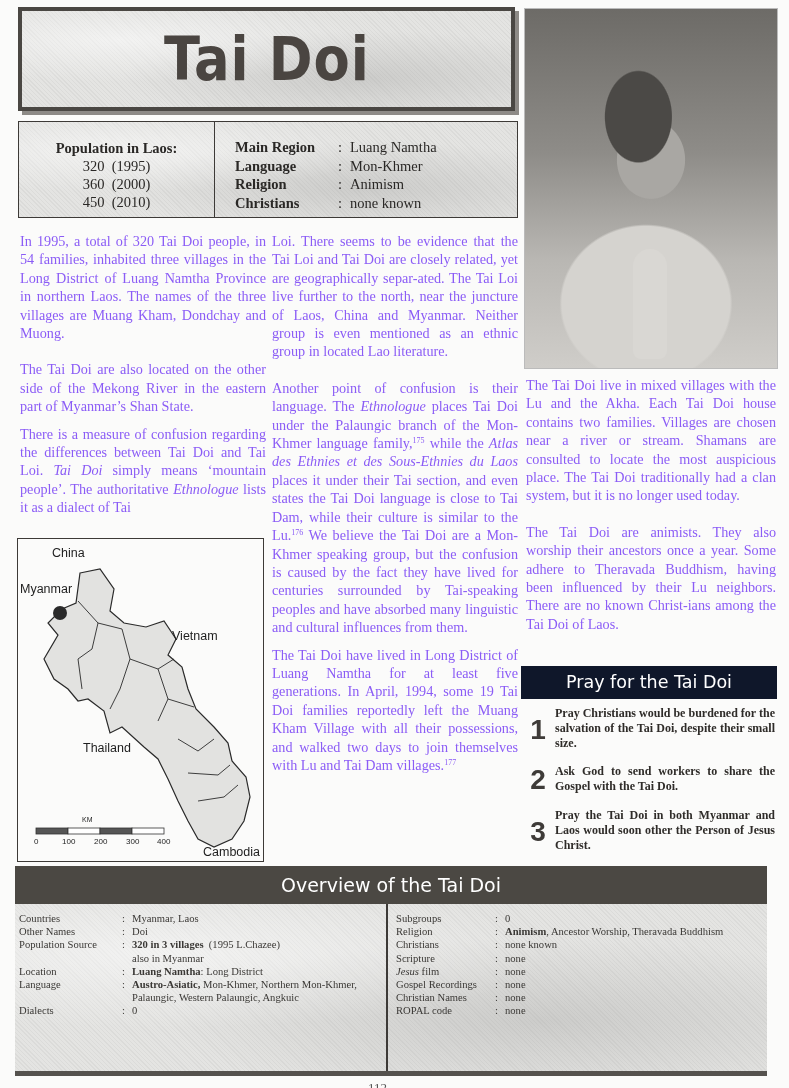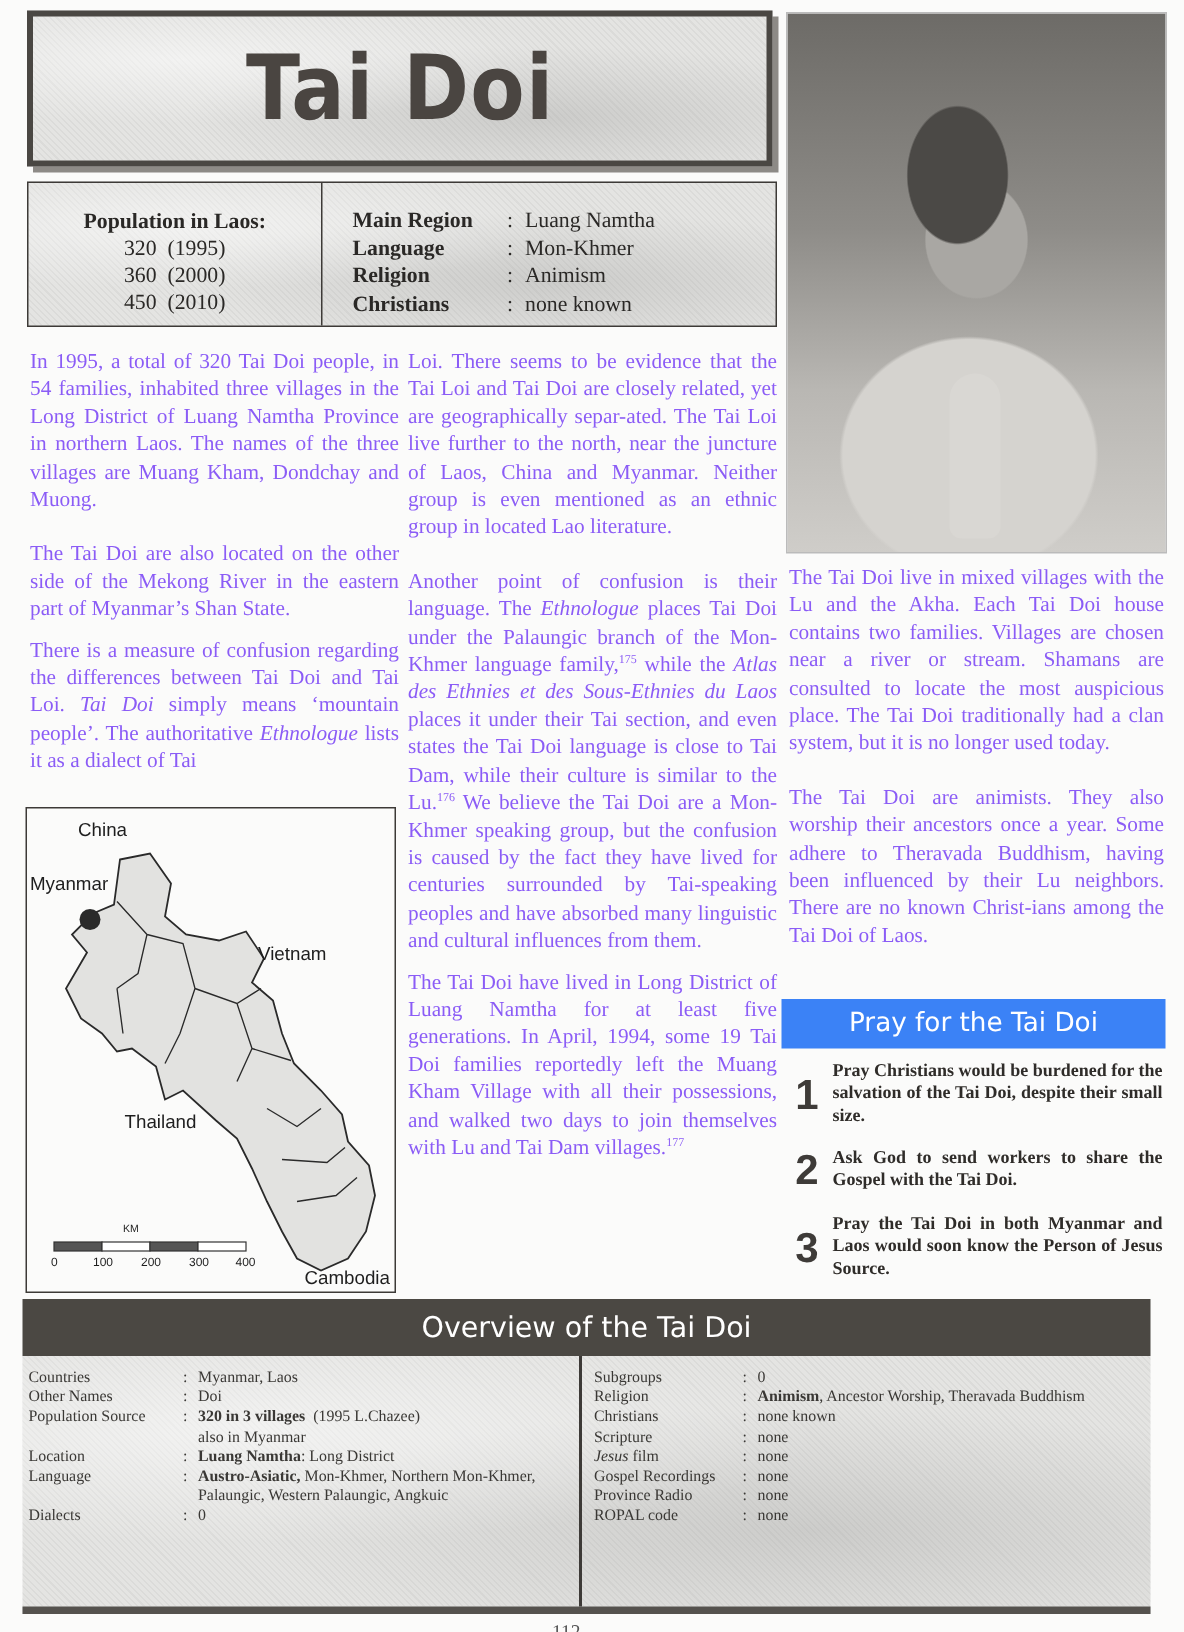--- a/index.html
+++ b/index.html
@@ -61,21 +61,21 @@
   }
   #photo .hands { position: absolute; left: 108px; top: 240px; width: 34px; height: 110px; background: #d9d7d3; border-radius: 17px 17px 8px 8px; }
 
   
   #map-box { position: absolute; left: 17px; top: 538px; width: 247px; height: 324px; border: 1.5px solid #3d3a37; background: #fbfbfa; }
   #map-box svg { position: absolute; left: 0; top: 0; }
   .map-lbl { position: absolute; font-family: "Liberation Sans", "DejaVu Sans", sans-serif; font-size: 12.5px; color: #1e1e1e; }
 
   
   #pray { position: absolute; left: 521px; top: 666px; width: 256px; height: 197px; }
-  #pray-head { height: 33px; background: #3b82f6; color: #fff; text-align: center; font-family: "DejaVu Sans", "Liberation Sans", sans-serif; font-size: 17.5px; line-height: 33px; transform-origin: center; }
+  #pray-head { height: 33px; background: #0f172a; color: #fff; text-align: center; font-family: "DejaVu Sans", "Liberation Sans", sans-serif; font-size: 17.5px; line-height: 33px; transform-origin: center; }
   .pray-item { position: absolute; left: 0; width: 256px; display: flex; }
   .pray-num { width: 34px; font-family: "Liberation Sans", "DejaVu Sans", sans-serif; font-weight: bold; font-size: 28px; color: #3e3b38; text-align: center; padding-top: 8px; }
   .pray-txt { flex: 1; font-weight: bold; font-size: 12px; line-height: 15px; text-align: justify; color: #2f2c29; padding-right: 2px; }
 
   
   #ov-head { position: absolute; left: 15px; top: 866px; width: 752px; height: 38px; background: #4b4843; color: #fff; text-align: center; font-family: "DejaVu Sans", "Liberation Sans", sans-serif; font-size: 19px; line-height: 38px; }
   #ov-body { position: absolute; left: 15px; top: 904px; width: 752px; height: 172px; display: flex; border-bottom: 5px solid #55524e; }
   .ov-col { flex: 0 0 auto; padding: 8px 0 0 4px; font-size: 10.6px; line-height: 13.2px; color: #3a3835; }
   #ov-left { width: 373px; border-right: 2px solid #3d3a37; }
   #ov-right { width: 379px; padding-left: 8px; }
@@ -177,21 +177,21 @@
   <div class="pray-item" style="top:40px">
     <div class="pray-num">1</div>
     <div class="pray-txt">Pray Christians would be burdened for the salvation of the Tai Doi, despite their small size.</div>
   </div>
   <div class="pray-item" style="top:98px">
     <div class="pray-num" style="padding-top:0">2</div>
     <div class="pray-txt">Ask God to send workers to share the Gospel with the Tai Doi.</div>
   </div>
   <div class="pray-item" style="top:142px">
     <div class="pray-num">3</div>
-    <div class="pray-txt">Pray the Tai Doi in both Myanmar and Laos would soon know the Person of Jesus Source.</div>
+    <div class="pray-txt">Pray the Tai Doi in both Myanmar and Laos would soon other the Person of Jesus Christ.</div>
   </div>
 </div>
 
 <div id="ov-head">Overview of the Tai Doi</div>
 <div id="ov-body" class="speckle">
   <div id="ov-left" class="ov-col">
     <div class="ov-row">
         <span class="k">Countries</span>
         <span class="c">:</span>
         <span class="v">Myanmar, Laos</span>
@@ -247,21 +247,21 @@
         <span class="k"><i>Jesus</i><span> film</span></span>
         <span class="c">:</span>
         <span class="v">none</span>
       </div>
     <div class="ov-row">
         <span class="k">Gospel Recordings</span>
         <span class="c">:</span>
         <span class="v">none</span>
       </div>
     <div class="ov-row">
-        <span class="k">Province Radio</span>
+        <span class="k">Christian Names</span>
         <span class="c">:</span>
         <span class="v">none</span>
       </div>
     <div class="ov-row">
         <span class="k">ROPAL code</span>
         <span class="c">:</span>
         <span class="v">none</span>
       </div>
   </div>
 </div>

